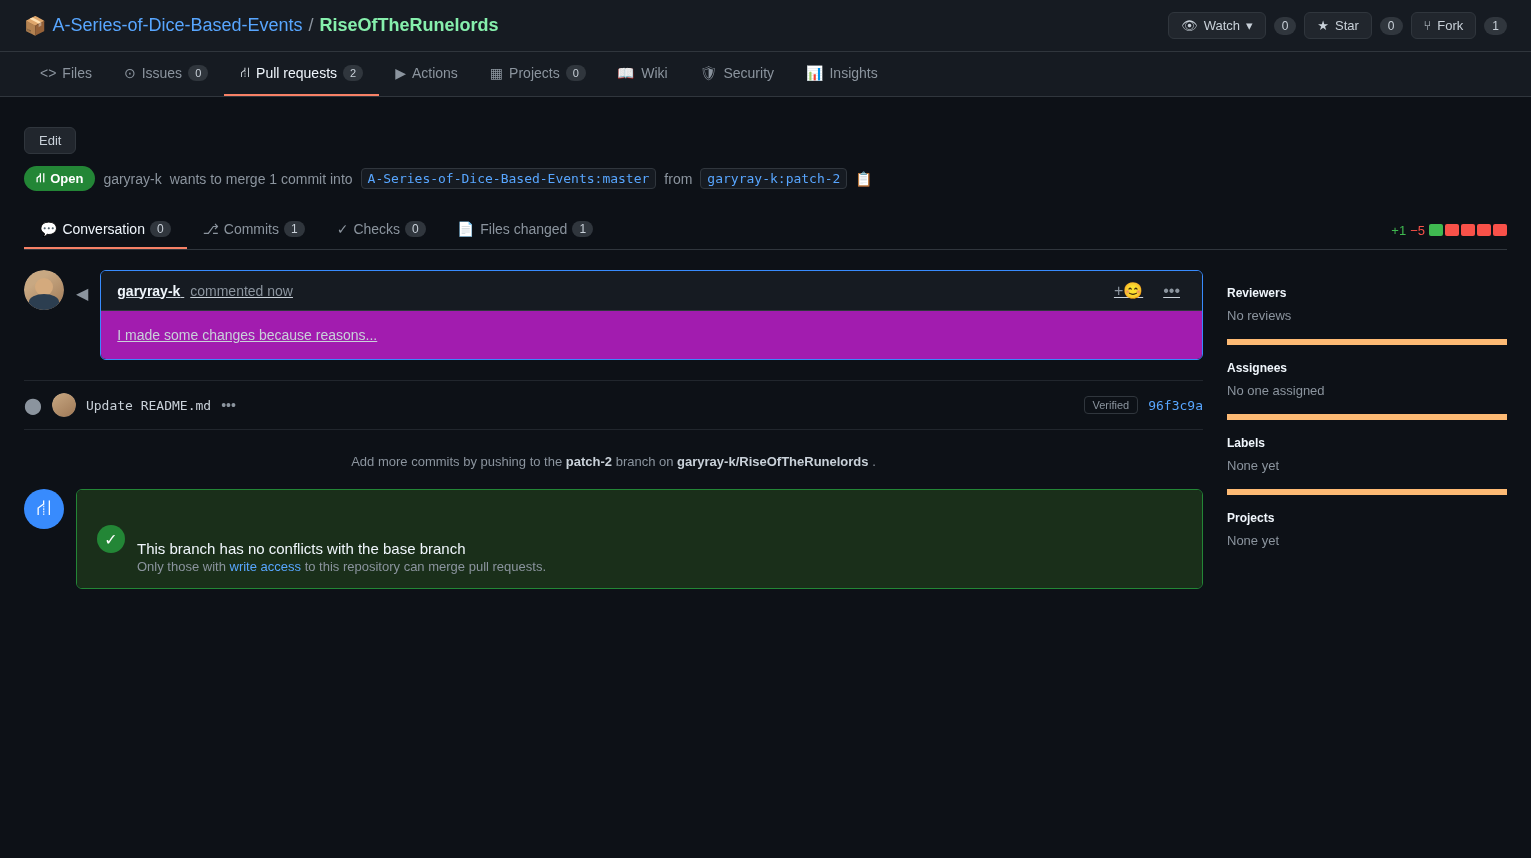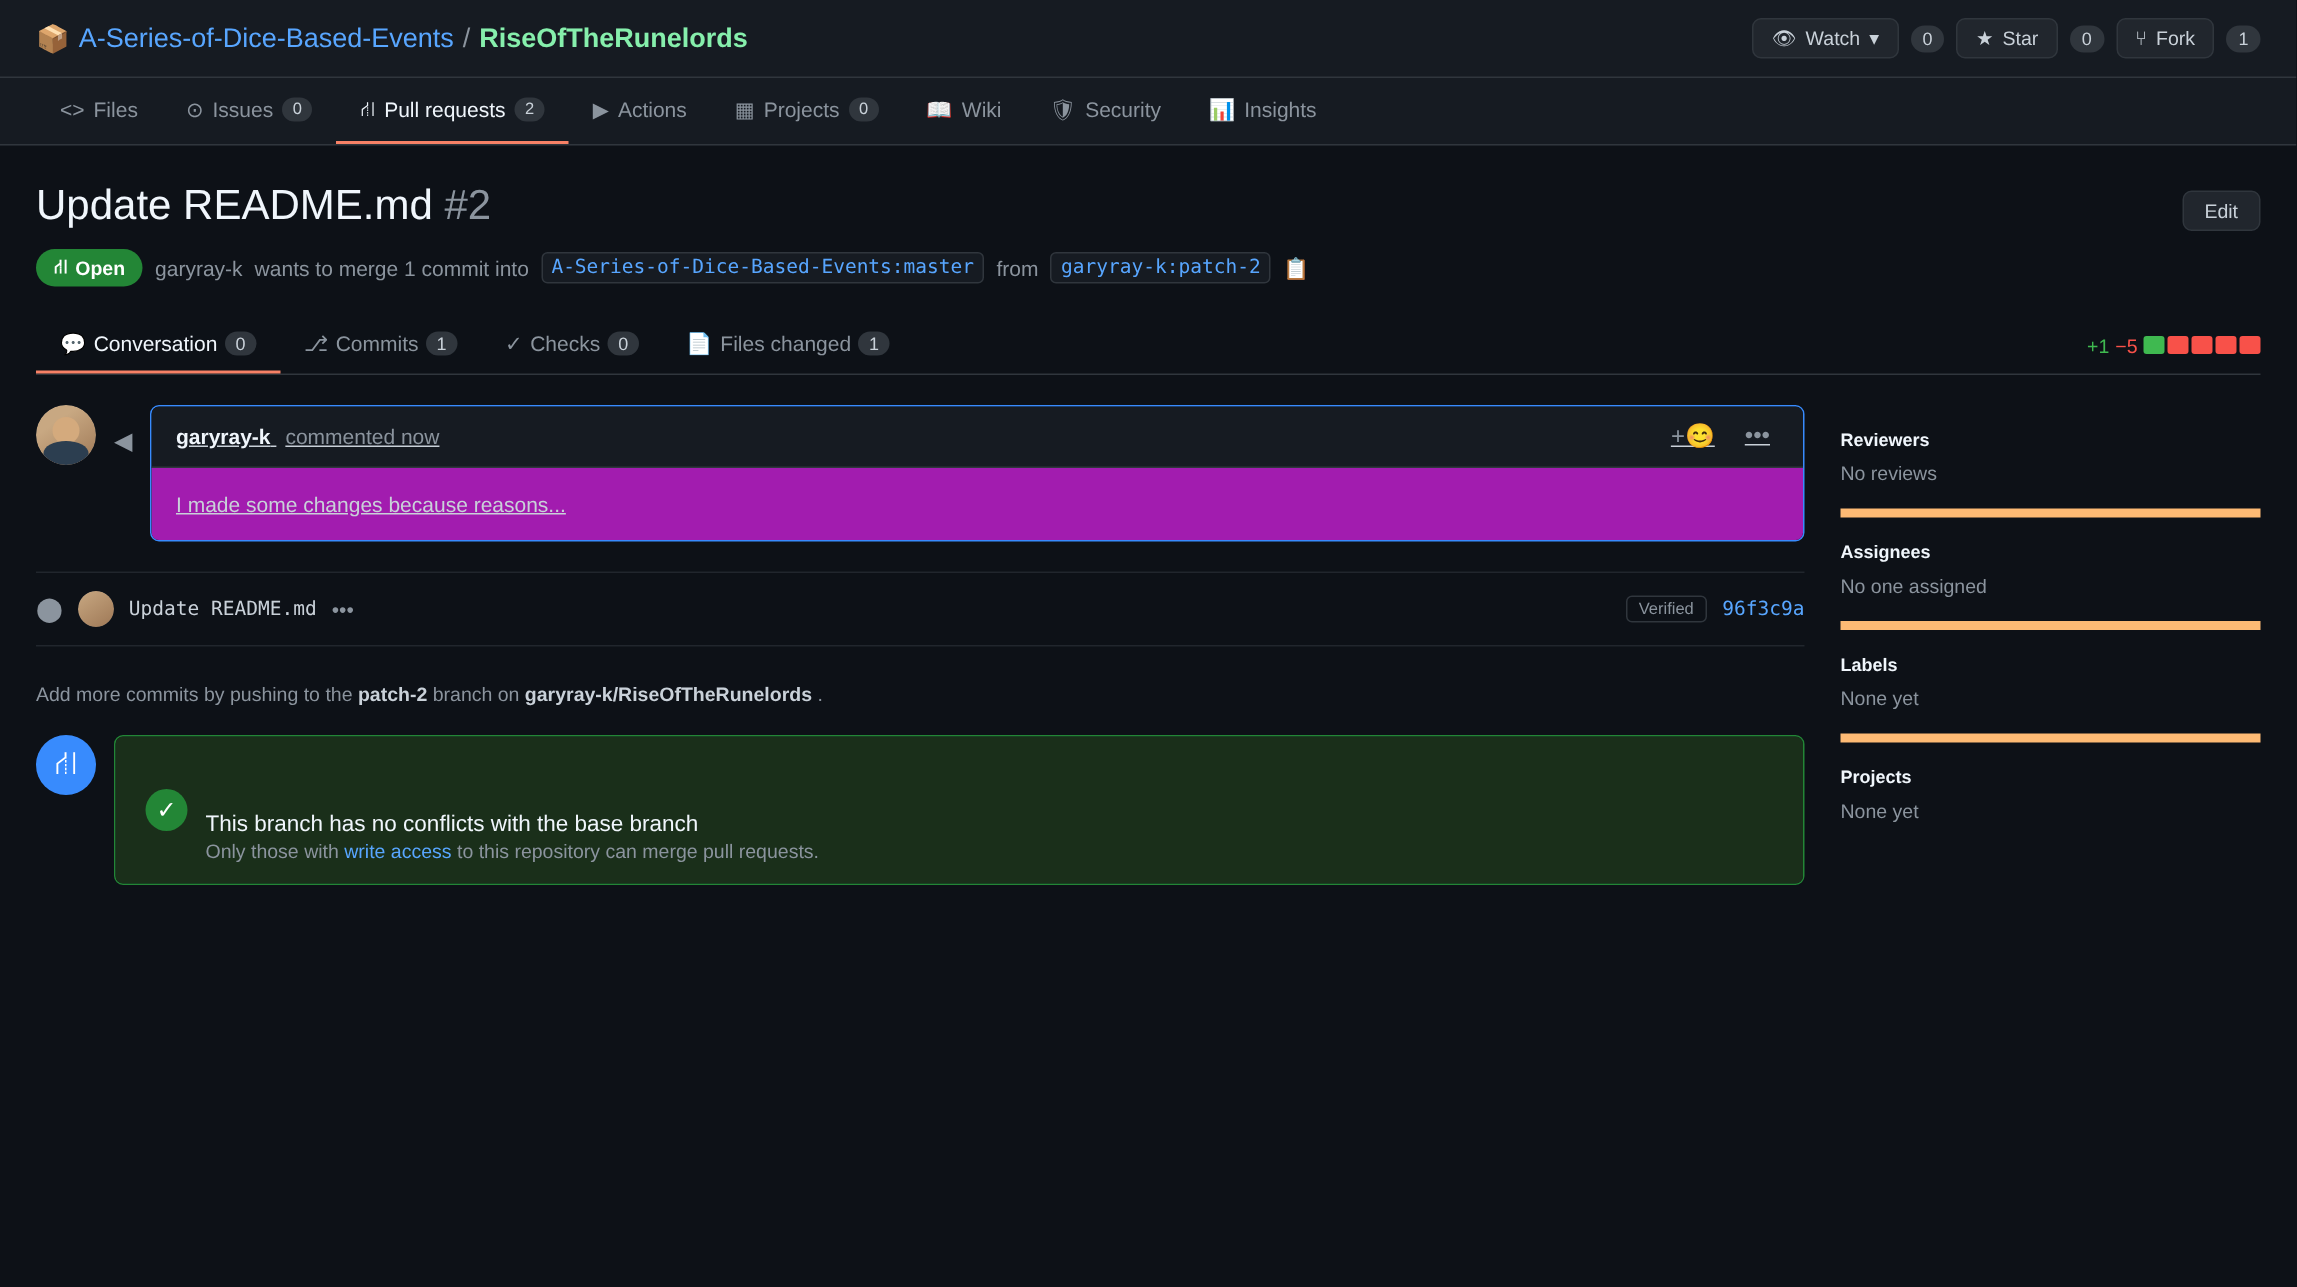--- a/index.html
+++ b/index.html
@@ -311,20 +311,21 @@
       font-family: monospace;
       color: #58a6ff;
       font-size: 13px;
     }
 
     
     .push-note {
       color: #8b949e;
       font-size: 13px;
       padding: 8px 0 20px 0;
+      text-align: center;
     }
     .push-note strong { color: #c9d1d9; }
 
     
     .merge-wrapper {
       display: flex;
       gap: 12px;
       align-items: flex-start;
     }
     .merge-icon {
@@ -493,24 +494,20 @@
   </div>
   <div class="tab-item">
     <span>📊</span>
     <span>Insights</span>
   </div>
 </div>
 
 <div class="main-content">
 
   <div class="pr-title-row">
-    <h1 class="pr-title">
-      <span>Update README.md</span>
-      <span class="pr-number">#2</span>
-    </h1>
     <button class="edit-btn">Edit</button>
   </div>
 
   <div class="pr-meta">
     <span class="open-badge">
       <span>⛙</span>
       <span>Open</span>
     </span>
     <span class="pr-meta-text">garyray-k</span>
     <span class="pr-meta-text">wants to merge 1 commit into</span>

